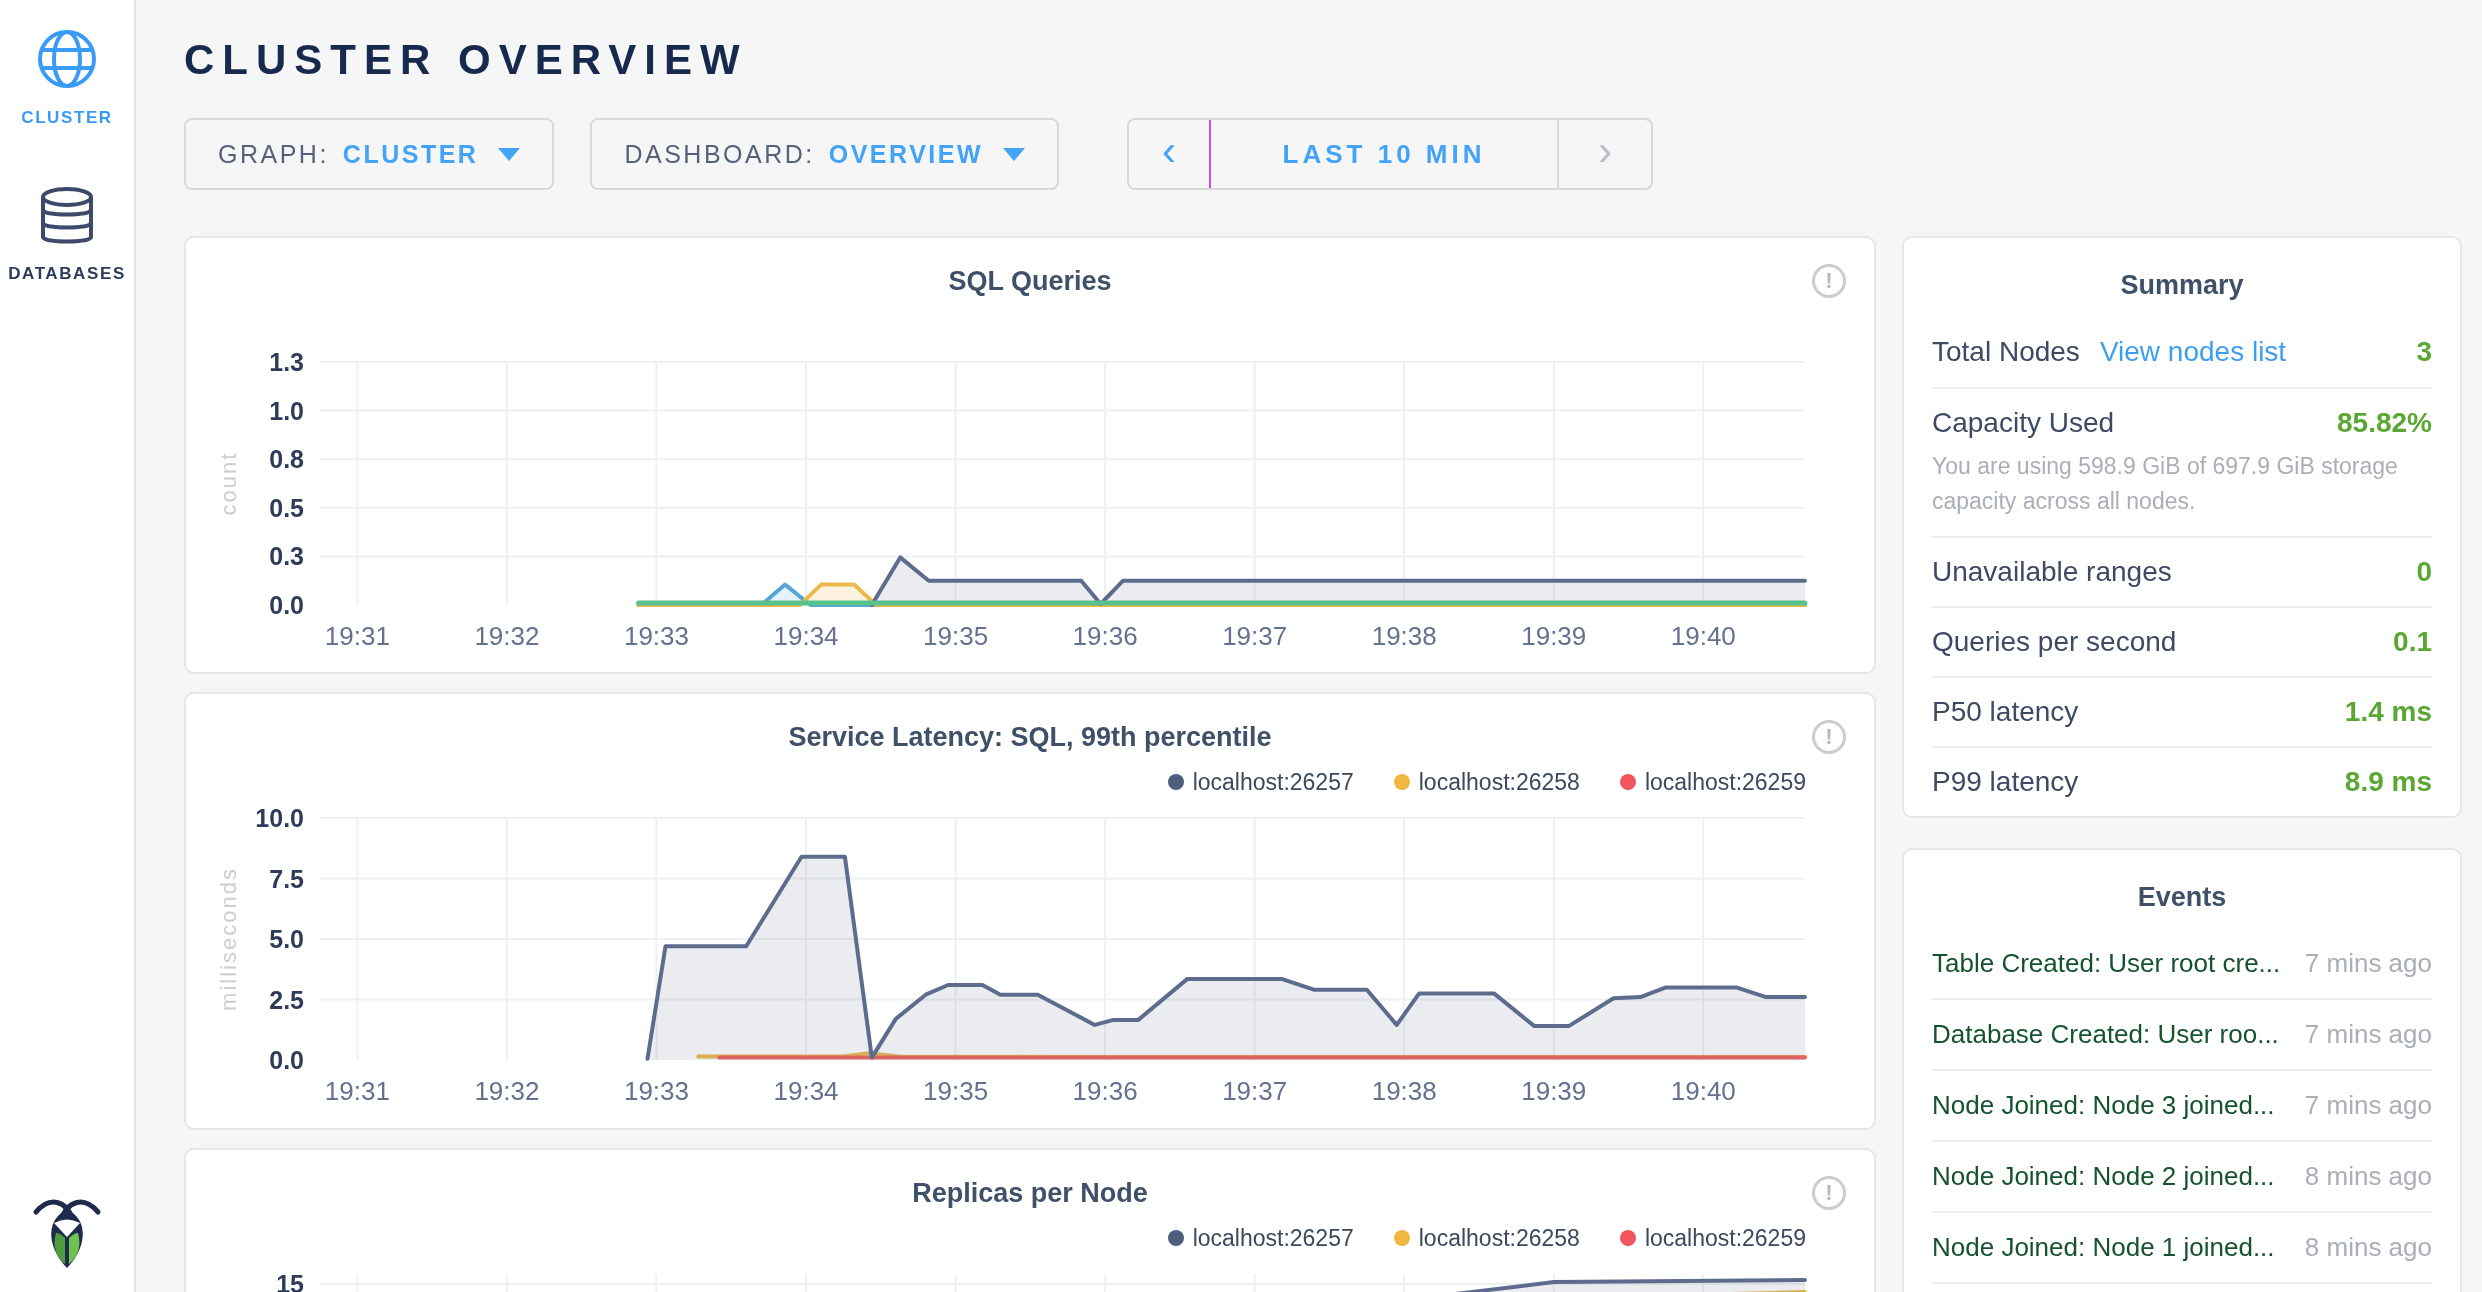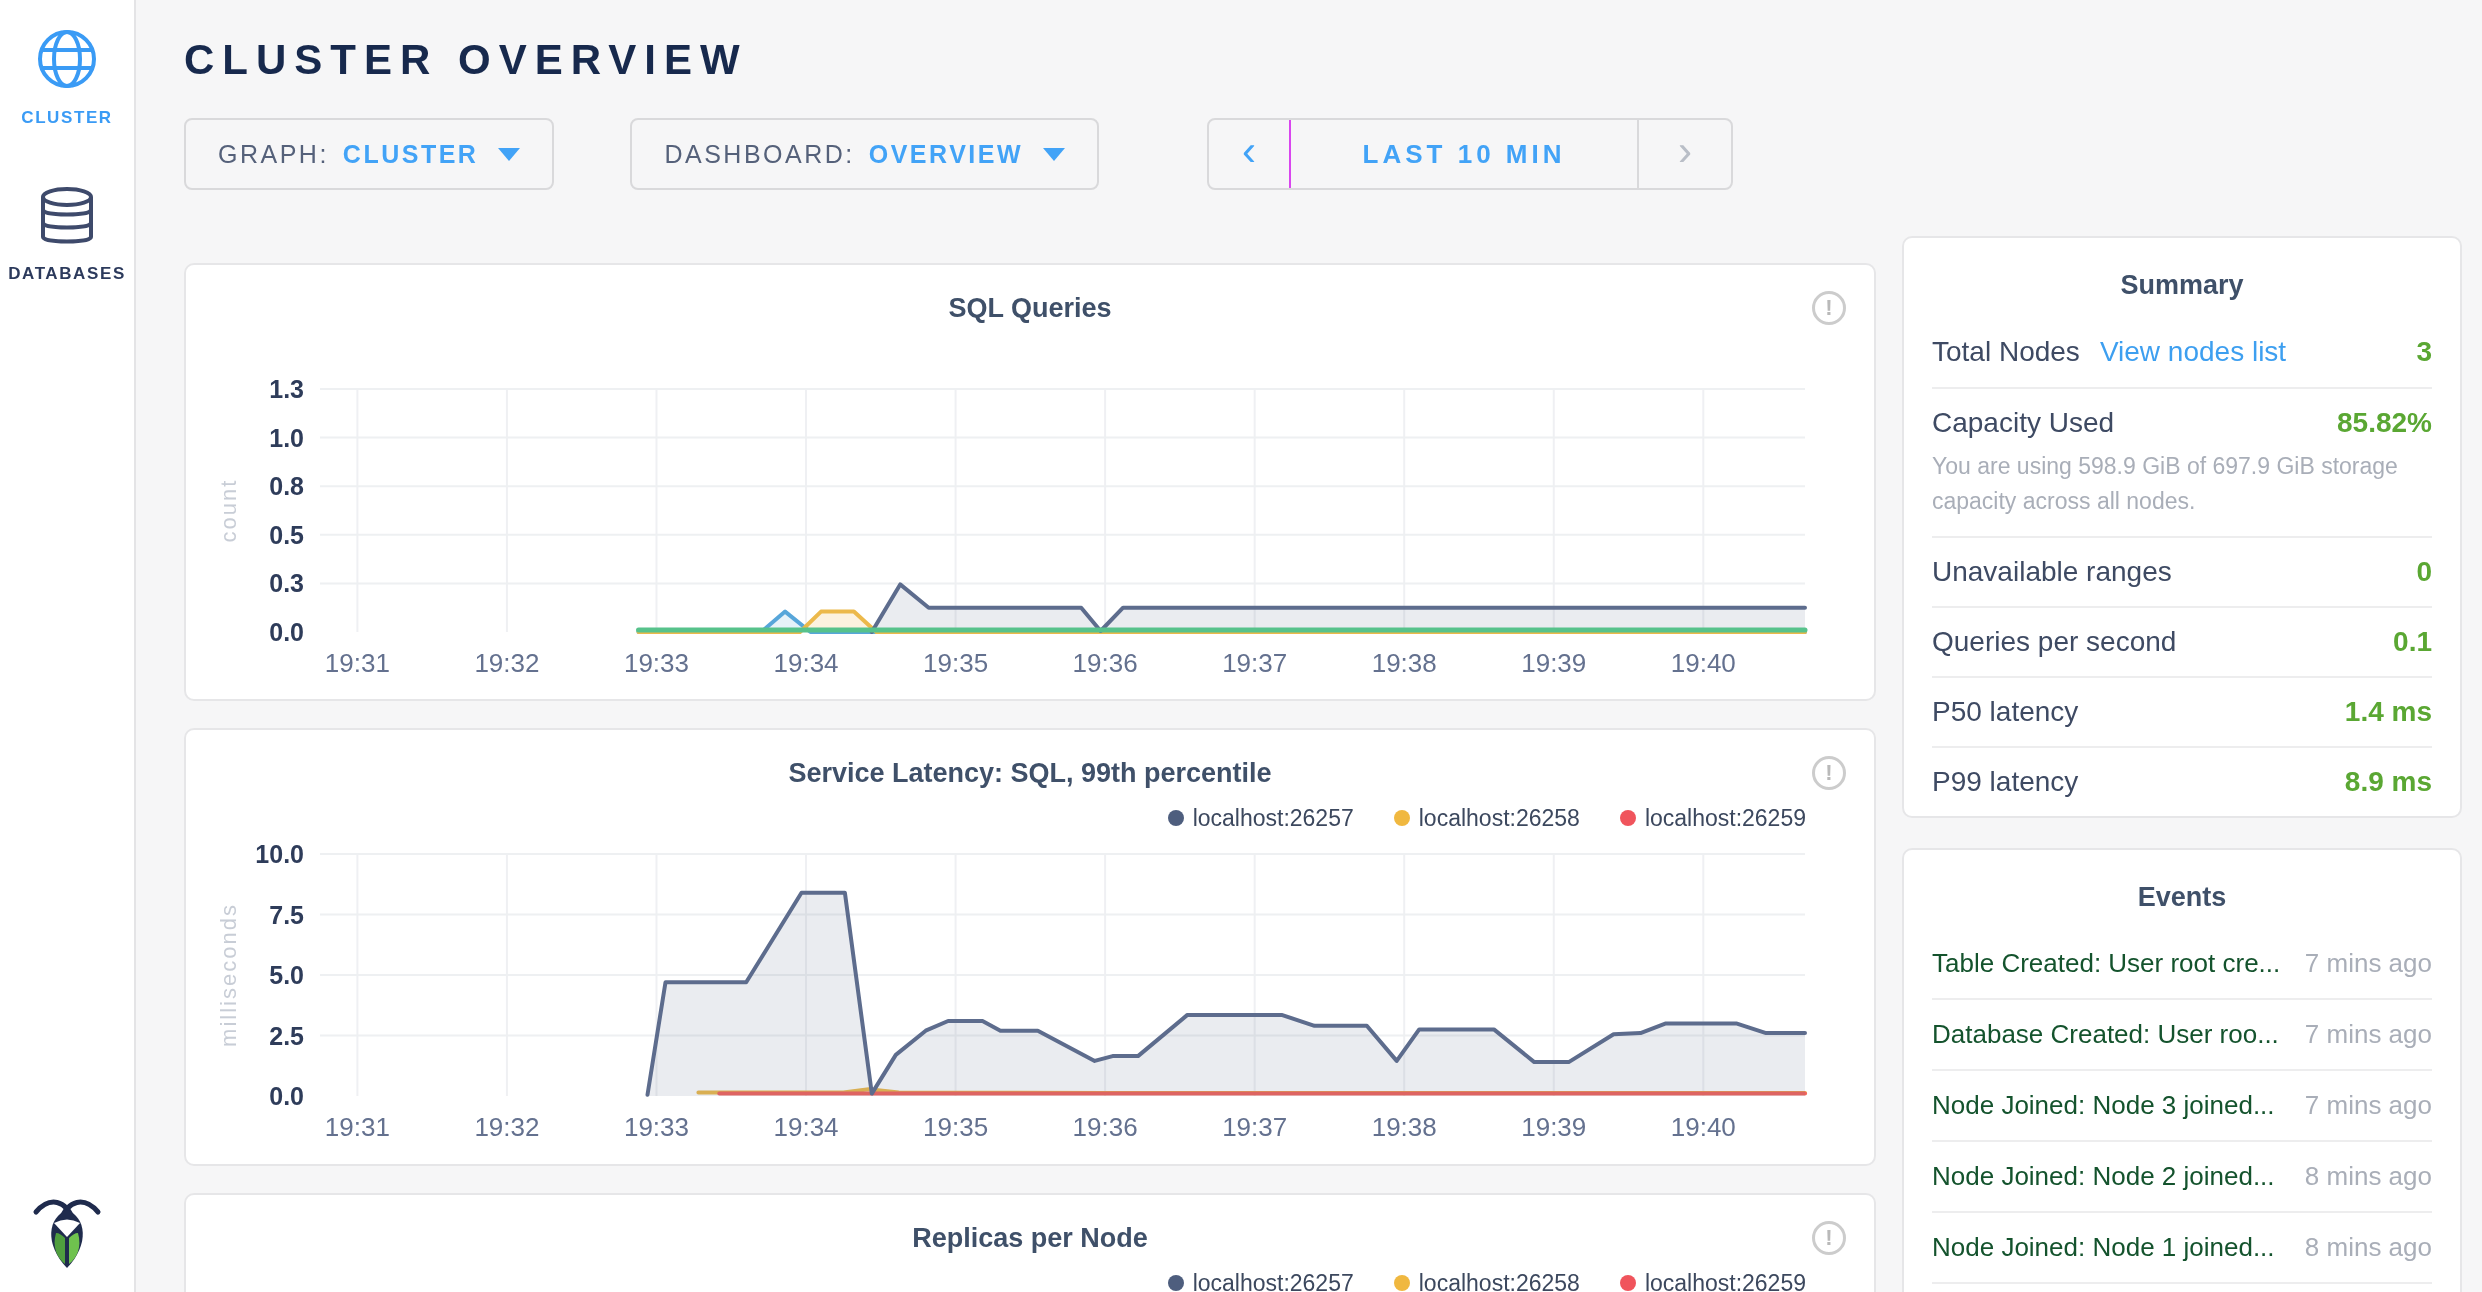--- a/index.html
+++ b/index.html
@@ -21,40 +21,40 @@
   .nav-label { font-size:17px; font-weight:bold; letter-spacing:1.6px; margin-top:12px; color:#2c3a5c; }
   .nav-item.active .nav-label { color:#3a9bf5; }
   .side-logo { margin-top:auto; margin-bottom:18px; }
 
   
   .main { margin-left:138px; padding:0 20px 0 46px; }
   .page-title {
     margin:36px 0 0 0; font-size:42px; font-weight:800;
     letter-spacing:8px; color:#17294d;
   }
-  .controls { display:flex; align-items:center; margin-top:34px;gap:40px; }
+  .controls { display:flex; align-items:center; margin-top:34px; }
   .dropdown {
     border:2px solid #d9d9db; border-radius:8px; height:72px;
     display:flex; align-items:center; padding:0 32px; cursor:pointer;
     font-size:25px; letter-spacing:2.5px; margin-right:36px; background:transparent;
   }
   .dd-label { color:#55617a; margin-right:14px; }
   .dd-value { color:#42a3f7; font-weight:bold; }
   .caret { width:0; height:0; border-left:11px solid transparent; border-right:11px solid transparent; border-top:13px solid #42a3f7; margin-left:20px; }
   .timesel { display:flex; border:2px solid #d9d9db; border-radius:8px; height:72px; overflow:hidden; margin-left:32px; }
   .ts-btn { width:80px; display:flex; align-items:center; justify-content:center; font-size:42px; color:#42a3f7; cursor:pointer; padding-bottom:6px; }
   .ts-label { width:350px; display:flex; align-items:center; justify-content:center; border-left:2px solid #d946ef; border-right:2px solid #d9d9db; color:#42a3f7; font-weight:bold; font-size:26px; letter-spacing:4px; cursor:pointer; }
   .ts-btn.disabled { color:#b9bec7; width:92px; }
 
   
   .content { display:flex; margin-top:46px; }
   .col-left { width:1692px; }
   .col-right { width:562px; margin-left:26px; }
   .card { background:#fff; border:2px solid #e6e6e8; border-radius:10px; }
-  .chart-card { position:relative; height:438px; margin-bottom:18px; padding:16px 24px 0;margin-top:27px; }
+  .chart-card { position:relative; height:438px; margin-bottom:18px; padding:16px 24px 0; }
   .chart-title { text-align:center; font-size:27px; font-weight:bold; color:#3f5069; margin:12px 0 0 0; height:34px; }
   .info-icon {
     position:absolute; top:26px; right:28px; width:34px; height:34px;
     border:3px solid #cccccc; border-radius:50%; color:#b9b9b9;
     font-size:22px; font-weight:bold; display:flex; align-items:center; justify-content:center; cursor:pointer;
   }
   .legend { height:52px; display:flex; justify-content:flex-end; align-items:center; gap:40px; padding-right:44px; }
   .legend-item { display:flex; align-items:center; gap:9px; font-size:23px; color:#3c485e; }
   .legend-dot { width:16px; height:16px; border-radius:50%; }
   svg text.xtick { fill:#64718f; font-size:26px; }

